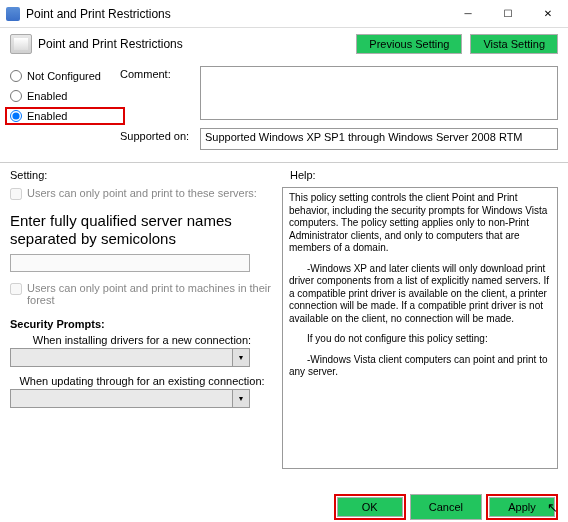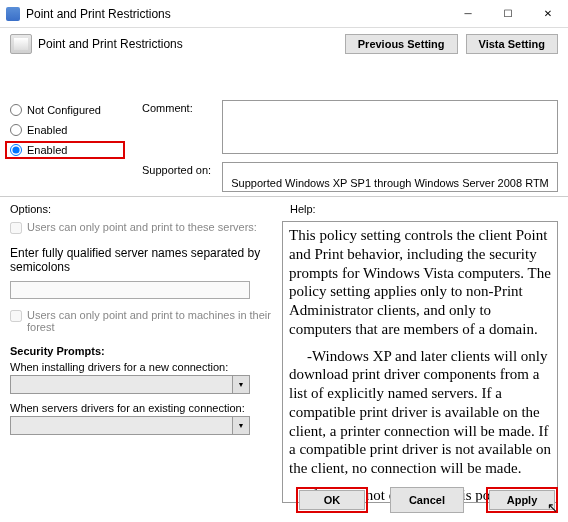--- a/index.html
+++ b/index.html
@@ -9,54 +9,54 @@
     .titlebar-icon { width: 14px; height: 14px; background: linear-gradient(#5a8fd8,#3a6fc8); border-radius: 2px; margin-right: 6px; }
     .titlebar-text { flex: 1; font-size: 12px; }
     .titlebar-btns { display: flex; }
     .titlebar-btn { width: 40px; height: 28px; display: flex; align-items: center; justify-content: center; font-family: "Segoe MDL2 Assets", sans-serif; font-size: 10px; }
 
     .header-strip { display: flex; align-items: center; padding: 6px 10px; gap: 6px; }
     .header-icon { width: 22px; height: 20px; background: linear-gradient(#e8e8e8,#d0d0d0); border: 1px solid #aaa; border-radius: 2px; position: relative; }
     .header-icon::after { content:""; position:absolute; left:3px; top:3px; right:3px; bottom:3px; background:linear-gradient(#fff,#ddd); }
     .header-title { font-size: 12px; flex: 1; }
     .hdr-btns { display: flex; gap: 8px; }
-    .btn { border: 1px solid #adadad; background: #e5e5e5; padding: 3px 12px; font-size: 11px; min-width: 80px; font-family: inherit; font-weight: bold; }
+    .btn { border: 1px solid #adadad; background: #22c55e; padding: 3px 12px; font-size: 11px; min-width: 80px; font-family: inherit; }
 
-    .upper { display: flex; padding: 6px 10px 10px 10px; gap: 22px; border-bottom: 1px solid #ccc; margin-top: 34px; }
+    .upper { display: flex; padding: 6px 10px 10px 10px; gap: 0; border-bottom: 1px solid #ccc; }
     .radio-col { width: 110px; padding-top: 4px; }
     .radio-item { display: flex; align-items: center; gap: 5px; margin-bottom: 8px; font-size: 11px; }
     .radio-item input { width: 12px; height: 12px; }
     .highlight-red { border: 2px solid #d00; padding: 1px 3px; margin: -3px -5px; }
     
     .right-col { flex: 1; display: grid; grid-template-columns: 78px 1fr; grid-template-rows: 58px 24px; gap: 4px 2px; align-items: start; }
     .lbl { font-size: 11px; padding-top: 2px; }
     .comment-box { border: 1px solid #999; height: 54px; width: 100%; resize: none; font-family: inherit; font-size: 11px; overflow-y: scroll; padding: 2px; }
-    .support-box { border: 1px solid #999; height: 22px; width: 100%; font-size: 11px; padding: 14px 4px; overflow-y: scroll; overflow-x: hidden; white-space: nowrap; text-align: center; }
+    .support-box { border: 1px solid #999; height: 22px; width: 100%; font-size: 11px; padding: 2px 4px; overflow-y: scroll; overflow-x: hidden; white-space: nowrap; }
 
     .lower { display: flex; height: 310px; }
     .options-col { width: 280px; display: flex; flex-direction: column; }
     .help-col { flex: 1; display: flex; flex-direction: column; }
     .col-head { font-size: 11px; padding: 6px 10px 2px 10px; }
     .options-body { flex: 1; margin: 4px 6px 4px 10px; overflow-x: scroll; overflow-y: hidden; position: relative; }
     .chkrow { display: flex; align-items: flex-start; gap: 5px; margin-bottom: 6px; font-size: 11px; }
     .chkrow input { width: 12px; height: 12px; margin-top: 1px; }
-    .note { font-size: 12px; margin-bottom: 6px; line-height: 1.2; margin-top: 12px; }
+    .note { font-size: 15px; margin-bottom: 6px; line-height: 1.2; margin-top: 12px; }
     .txtinput { width: 240px; border: 1px solid #aaa; height: 18px; margin-bottom: 10px; font-size: 11px; }
     .disabled-text { color: #888; }
     .sect-label { font-size: 11px; margin: 12px 0 4px 0; font-weight: bold; }
-    .sect-q { font-size: 11px; margin-bottom: 2px; }
+    .sect-q { font-size: 11px; margin-bottom: 2px; text-align: center; }
     .combo { display: flex; width: 240px; margin-bottom: 8px; }
     .combo-box { flex: 1; border: 1px solid #999; background: #e9e9e9; height: 19px; }
     .combo-arrow { width: 17px; height: 19px; border: 1px solid #999; border-left: none; background: #e1e1e1; display: flex; align-items: center; justify-content: center; font-size: 7px; }
     
-    .help-body { flex: 1; margin: 4px 10px 4px 2px; border: 1px solid #999; padding: 4px 6px; font-size: 15px; line-height: 1.25; overflow-y: scroll; font-family: Liberation Serif, serif; }
+    .help-body { flex: 1; margin: 4px 10px 4px 2px; border: 1px solid #999; padding: 4px 6px; font-size: 10px; line-height: 1.25; overflow-y: scroll; }
     .help-body p { margin-bottom: 8px; }
     .indent { text-indent: 18px; }
 
-    .footer { position: absolute; bottom: 9px; right: 10px; display: flex; gap: 22px; }
+    .footer { position: absolute; bottom: 2px; right: 10px; display: flex; gap: 4px; }
     .btn.main { min-width: 70px; padding: 4px 18px; }
     .highlight-red-btn { border: 2px solid #d00; padding: 1px; }
     .highlight-red-btn .btn { min-width: 66px; padding: 3px 16px; }
     .cursor-arrow { position: absolute; bottom: 7px; right: 10px; font-size: 13px; pointer-events: none; }
 
     ::-webkit-scrollbar { width: 14px; height: 14px; }
     ::-webkit-scrollbar-track { background: #f0f0f0; }
     ::-webkit-scrollbar-thumb { background: #c2c2c2; }
     ::-webkit-scrollbar-button { background: #e8e8e8; height: 14px; width: 14px; border: 1px solid #c8c8c8; }
   </style>
@@ -102,39 +102,39 @@
   <div class="right-col">
     <div class="lbl">Comment:</div>
     <textarea class="comment-box" style=""></textarea>
     <div class="lbl">Supported on:</div>
     <div class="support-box">Supported Windows XP SP1 through Windows Server 2008 RTM</div>
   </div>
 </div>
 
 <div class="lower">
   <div class="options-col">
-    <div class="col-head">Options:</div>
+    <div class="col-head">Setting:</div>
     <div class="options-body">
       <div class="chkrow">
         <input type="checkbox" disabled="" style="">
         <span class="disabled-text">Users can only point and print to these servers:</span>
       </div>
       <div class="note">Enter fully qualified server names separated by semicolons</div>
       <input class="txtinput" disabled="" value="" style="">
       <div class="chkrow">
         <input type="checkbox" disabled="" style="">
         <span class="disabled-text">Users can only point and print to machines in their forest</span>
       </div>
       <div class="sect-label">Security Prompts:</div>
       <div class="sect-q">When installing drivers for a new connection:</div>
       <div class="combo">
         <div class="combo-box"></div>
         <div class="combo-arrow">▼</div>
       </div>
-      <div class="sect-q">When servers drivers for an existing connection:</div>
+      <div class="sect-q">When updating through for an existing connection:</div>
       <div class="combo">
         <div class="combo-box"></div>
         <div class="combo-arrow">▼</div>
       </div>
     </div>
   </div>
   <div class="help-col">
     <div class="col-head">Help:</div>
     <div class="help-body">
       <p>This policy setting controls the client Point and Print behavior, including the security prompts for Windows Vista computers. The policy setting applies only to non-Print Administrator clients, and only to computers that are members of a domain.</p>

